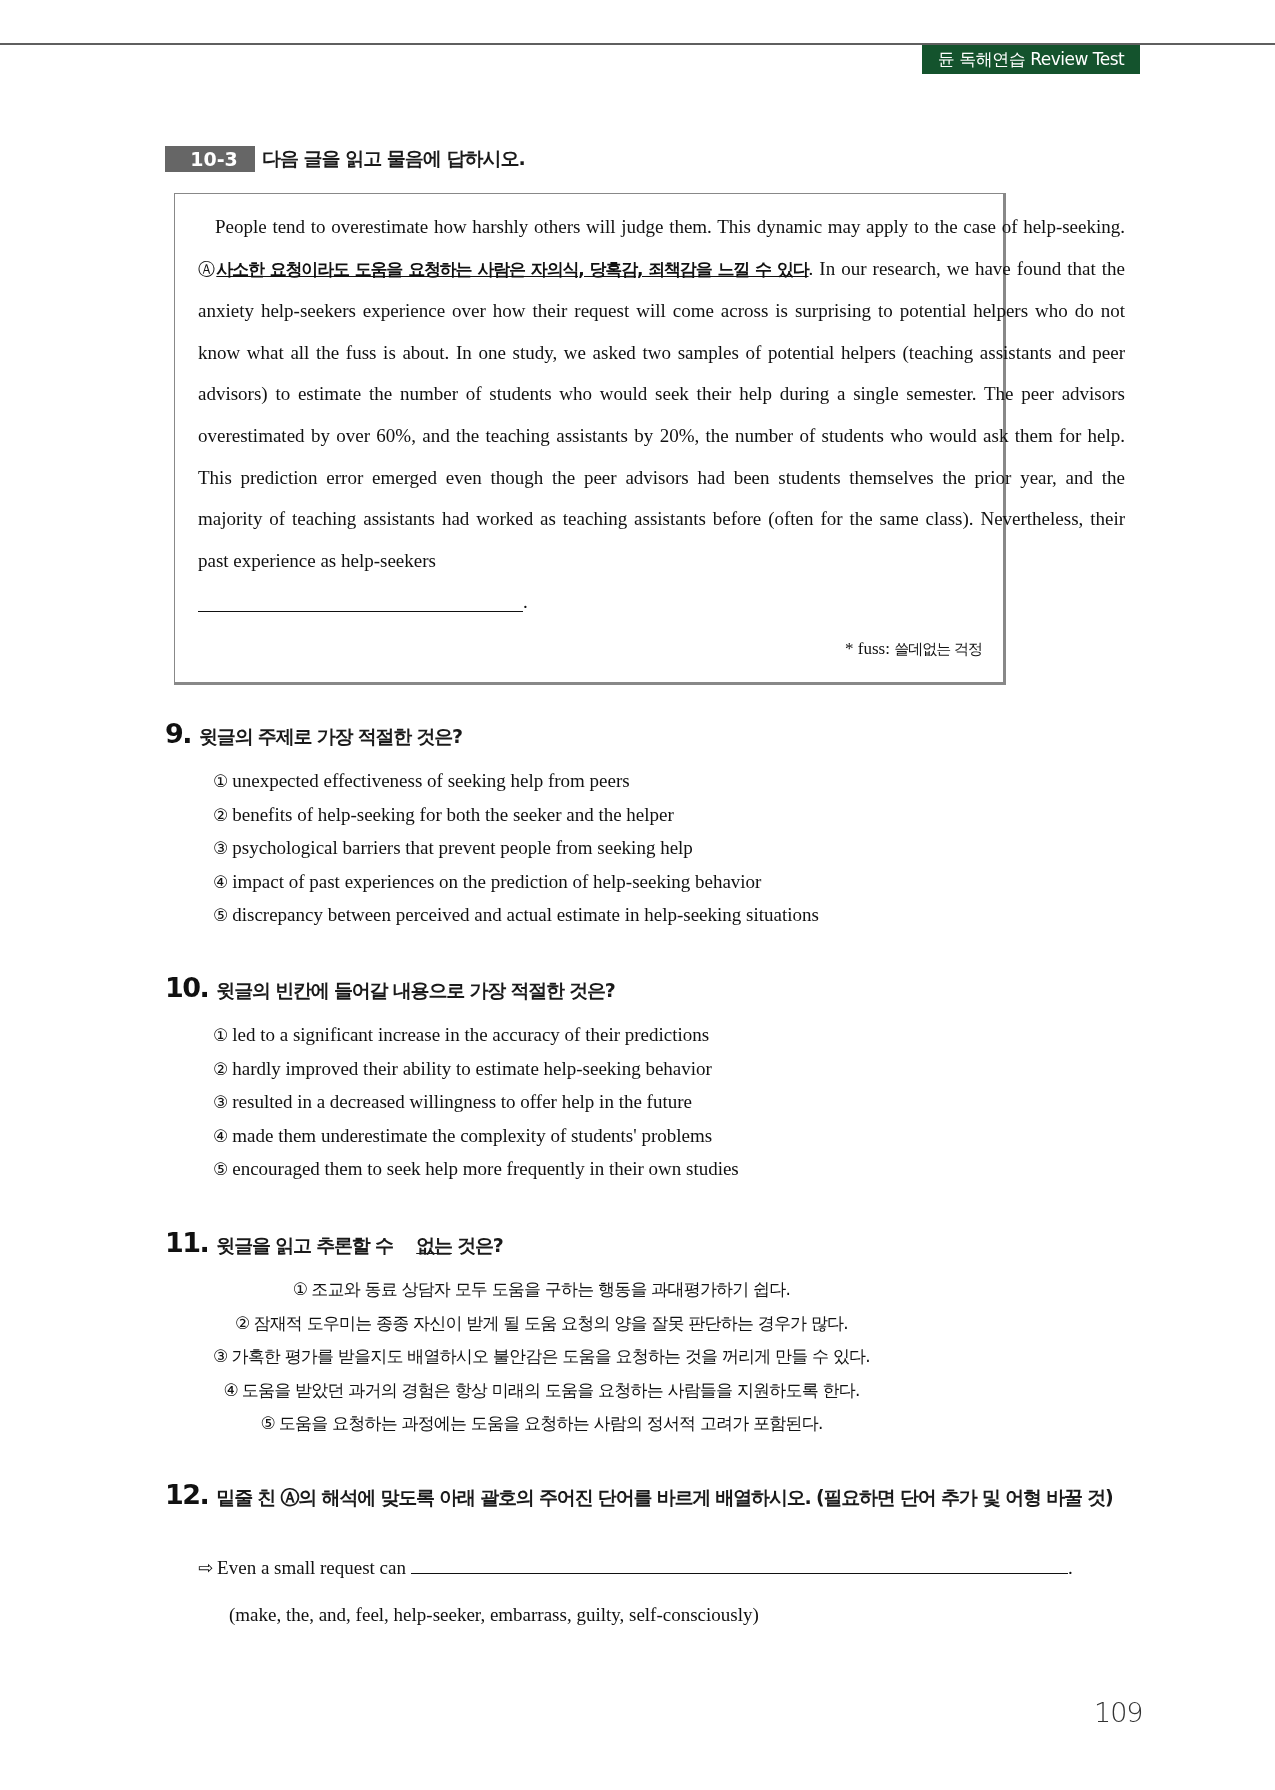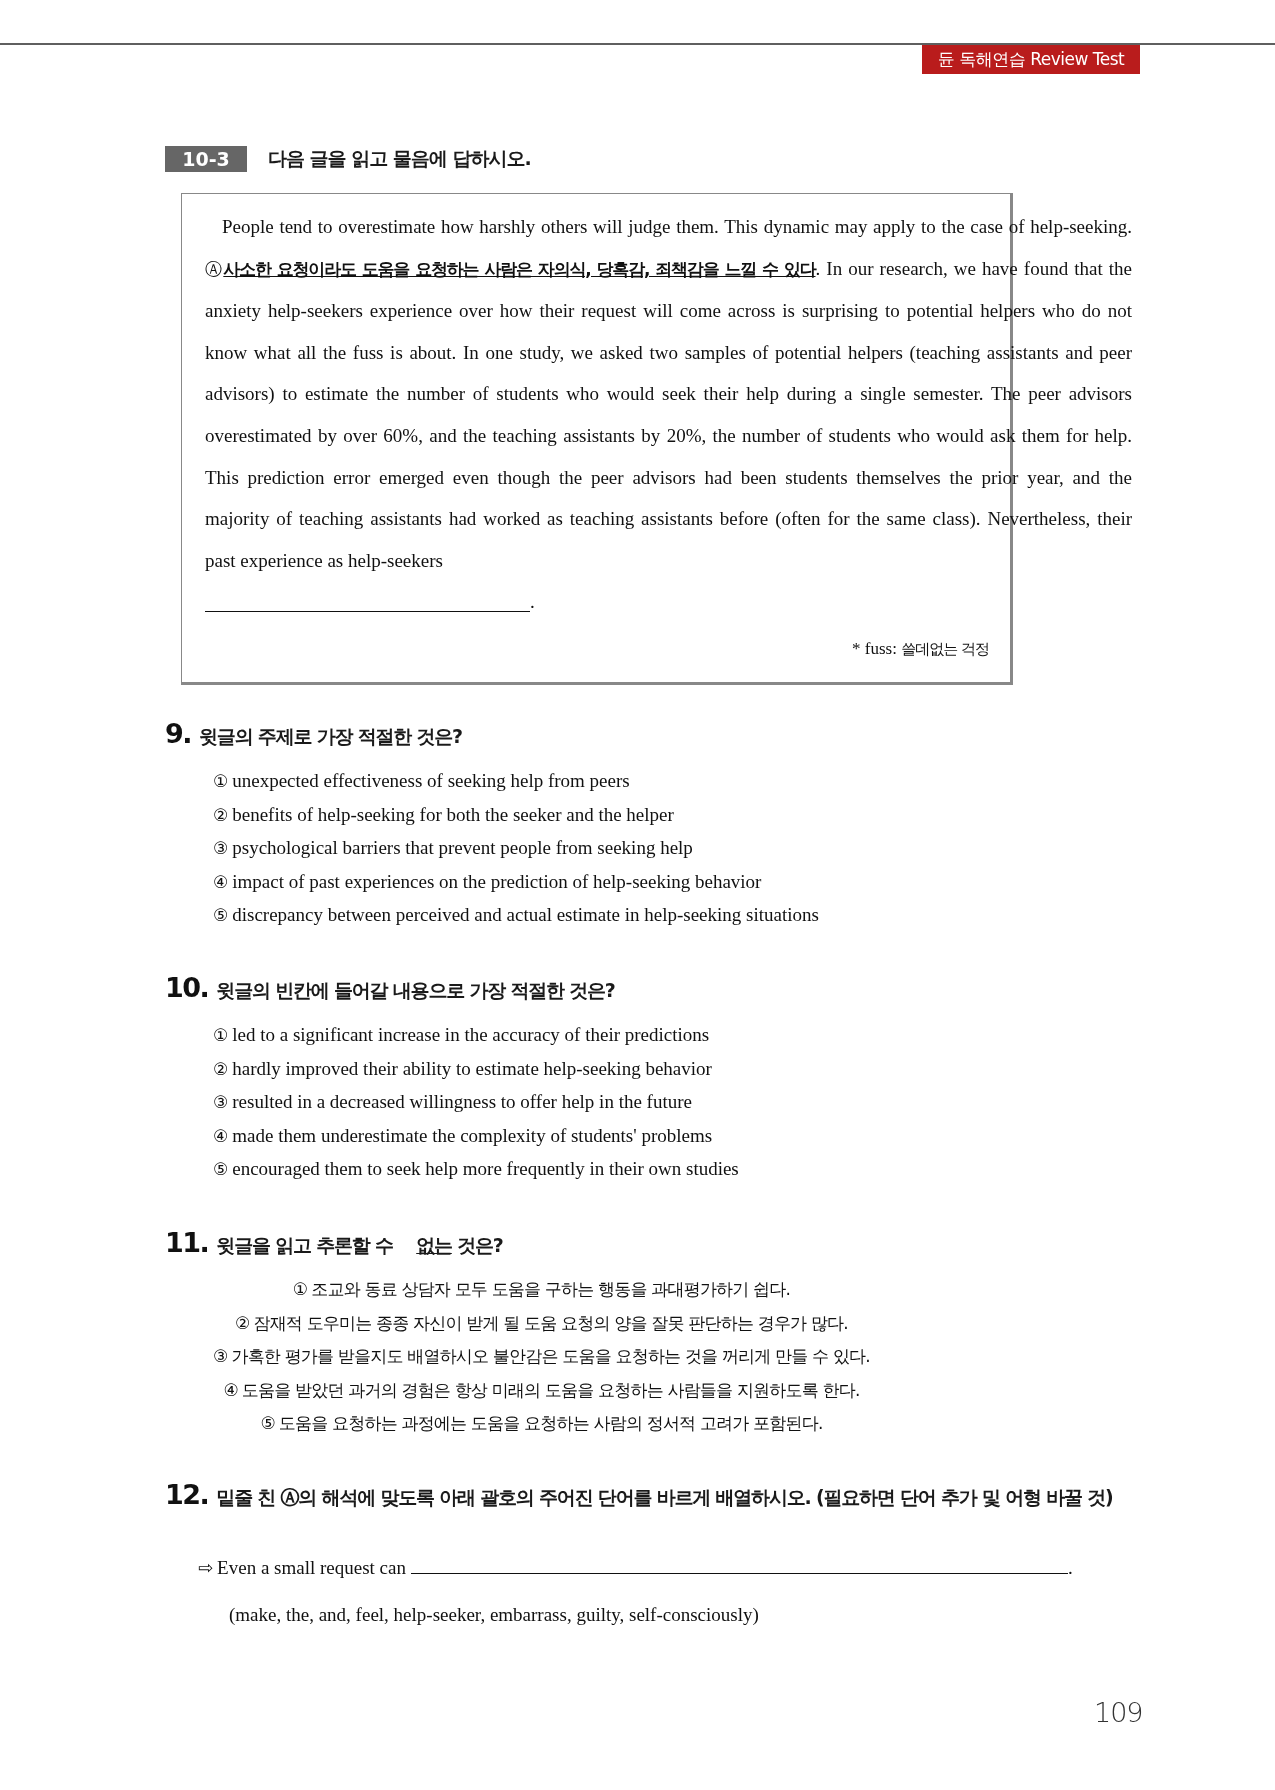--- a/index.html
+++ b/index.html
@@ -1,24 +1,24 @@
 <!DOCTYPE html>
 <html><head>
   <meta charset="utf-8">
   <style>
     html, body { margin: 0; padding: 0; background: #ffffff; }
     body { width: 1275px; height: 1790px; position: relative; overflow: hidden; color: #111; }
     .top-rule { position: absolute; left: 0; top: 43px; width: 1275px; height: 2px; background: #5f5f5f; }
-    .header-tag { position: absolute; left: 922px; top: 45px; width: 218px; height: 29px; background: #b91c1c; color: #fff;
+    .header-tag { position: absolute; left: 922px; top: 45px; width: 218px; height: 29px; background: #14532d; color: #fff;
       font-family: "DejaVu Sans", sans-serif; font-size: 17px; line-height: 29px; text-align: center; letter-spacing: -0.5px; }
     .section-head { position: absolute; left: 165px; top: 146px; display: flex; align-items: center; }
     .section-badge { width: 82px; height: 26px; background: #666666; color: #fff; font-family: "DejaVu Sans", sans-serif; font-weight: bold;
-      font-size: 19px; line-height: 26px; text-align: center; margin-right: 21px; }
+      font-size: 19px; line-height: 26px; text-align: center; margin-right: 7px; padding-left: 8px; }
     .section-instr { font-family: "DejaVu Sans", sans-serif; font-weight: bold; font-size: 19px; letter-spacing: -1px; color: #1a1a1a; }
-    .passage { position: absolute; left: 181px; top: 193px; width: 832px; height: 492px; border: 1.5px solid #888;
+    .passage { position: absolute; left: 174px; top: 193px; width: 832px; height: 492px; border: 1.5px solid #888;
       border-right: 3px solid #888; border-bottom: 3px solid #888; box-sizing: border-box; }
     .passage-text { position: absolute; left: 23px; top: 12px; width: 927px; font-family: "Liberation Serif", serif; font-size: 19px;
       line-height: 41.6px; text-align: justify; text-align-last: left; }
     .passage-text .indent { display: inline-block; width: 17px; }
     .underlined-ko { font-family: "DejaVu Sans", sans-serif; font-weight: bold; font-size: 17px; text-decoration: underline; letter-spacing: -1.2px; }
     .circled { font-family: "DejaVu Sans", sans-serif; font-size: 17px; }
     .blank-line { display: inline-block; width: 325px; border-bottom: 1px solid #111; height: 20px; vertical-align: -4px; }
     .footnote { position: absolute; right: 21px; top: 445px; font-family: "Liberation Serif", serif; font-size: 17px; }
     .footnote .ko { font-family: "DejaVu Sans", sans-serif; font-size: 15px; letter-spacing: -1px; }
     .question { position: absolute; left: 165px; }

